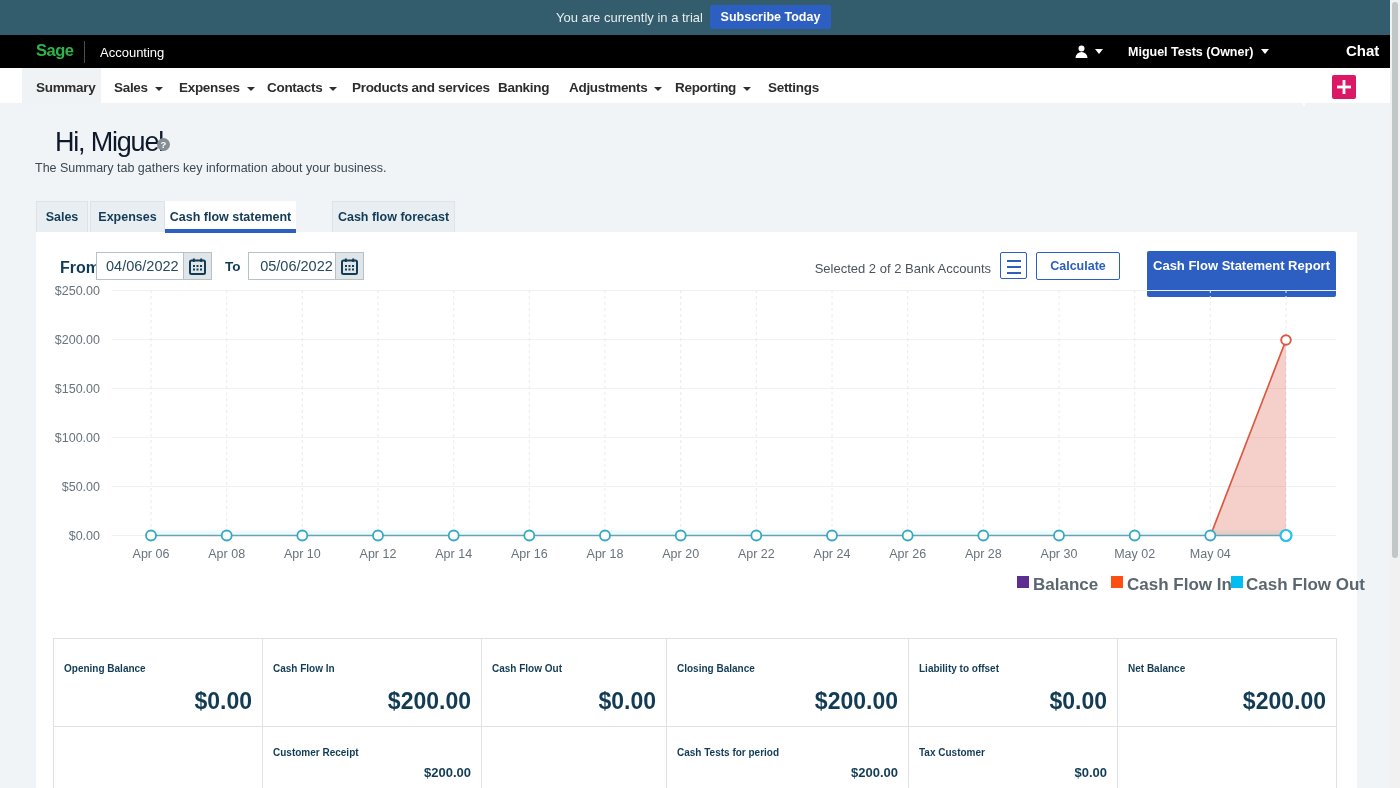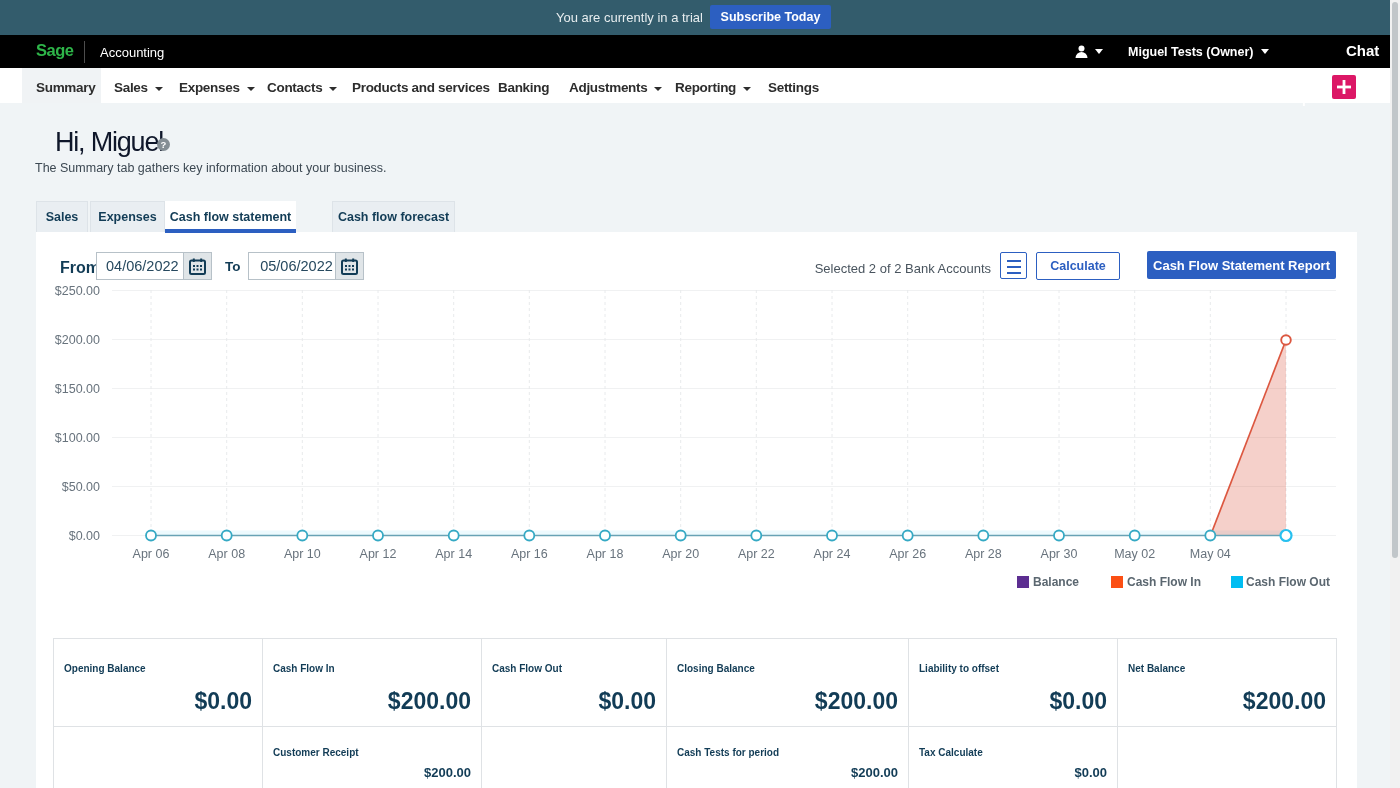--- a/index.html
+++ b/index.html
@@ -44,24 +44,24 @@
 .calbtn { top:252px; width:29px; height:28px; background:#e0e5e8; border:1px solid #b7c1c8; }
 #date1 { left:96px; }
 #cal1 { left:183px; }
 #lblTo { left:225px; top:259px; font-size:13.5px; font-weight:700; color:#123c56; }
 #date2 { left:248px;text-align:center; }
 #cal2 { left:335px; }
 #selectedtxt { left:750px; top:261px; width:241px; text-align:right; font-size:13px; color:#49545e; }
 #hambtn { left:1000px; top:252px; width:27px; height:27px; border:1px solid #2c5fc1; border-radius:2px; background:#fff; }
 .hambar { left:6px; width:14px; height:2px; background:#2c5fc1; position:absolute; }
 #calcbtn { left:1036px; top:252px; width:84px; height:28px; border:1px solid #2c5fc1; border-radius:2px; background:#fff; color:#2c5fc1; font-size:12.5px; font-weight:700; text-align:center; line-height:26px; }
-#reportbtn { left:1147px; top:251px; width:189px; height:28px; background:#2c5fc1; border-radius:2px; color:#fff; font-size:13px; font-weight:700; text-align:center; line-height:30px; }
+#reportbtn { left:1147px; top:251px; width:189px; height:46px; background:#2c5fc1; border-radius:2px; color:#fff; font-size:13px; font-weight:700; text-align:center; line-height:30px; }
 
 .legsq { top:576px; width:12px; height:12px; }
-.legtxt { top:575px; font-size:12px; font-weight:700; color:#5b6770; }
+.legtxt { top:575px; font-size:17px; font-weight:700; color:#5b6770; }
 
 .tline { background:#dfe2e5; }
 .cell-label { font-size:10px; font-weight:700; color:#123c56; white-space:nowrap; }
 .cell-value { font-size:23px; font-weight:700; color:#123c56; text-align:right; }
 .cell-value2 { font-size:13px; font-weight:700; color:#123c56; text-align:right; }
 
 #sbtrack { left:1390px; top:0; width:10px; height:788px; background:#f1f1f1; }
 #sbthumb { left:1392px; top:2px; width:6px; height:556px; background:#c1c6c9; border-radius:3px; }
 </style>
 </head>
@@ -267,17 +267,17 @@
 <div class="abs cell-value" style="left:677px; top:688px; width:221px;">$200.00</div>
 <div class="abs cell-label" style="left:919px; top:663px;">Liability to offset</div>
 <div class="abs cell-value" style="left:919px; top:688px; width:188px;">$0.00</div>
 <div class="abs cell-label" style="left:1128px; top:663px;">Net Balance</div>
 <div class="abs cell-value" style="left:1128px; top:688px; width:198px;">$200.00</div>
 
 <div class="abs cell-label" style="left:273px; top:747px;">Customer Receipt</div>
 <div class="abs cell-value2" style="left:273px; top:765px; width:198px;">$200.00</div>
 <div class="abs cell-label" style="left:677px; top:747px;">Cash Tests for period</div>
 <div class="abs cell-value2" style="left:677px; top:765px; width:221px;">$200.00</div>
-<div class="abs cell-label" style="left:919px; top:747px;">Tax Calculate</div>
+<div class="abs cell-label" style="left:919px; top:747px;">Tax Customer</div>
 <div class="abs cell-value2" style="left:919px; top:765px; width:188px;">$0.00</div>
 
 <div class="abs" id="sbtrack"></div>
 <div class="abs" id="sbthumb"></div>
 
 </body></html>

